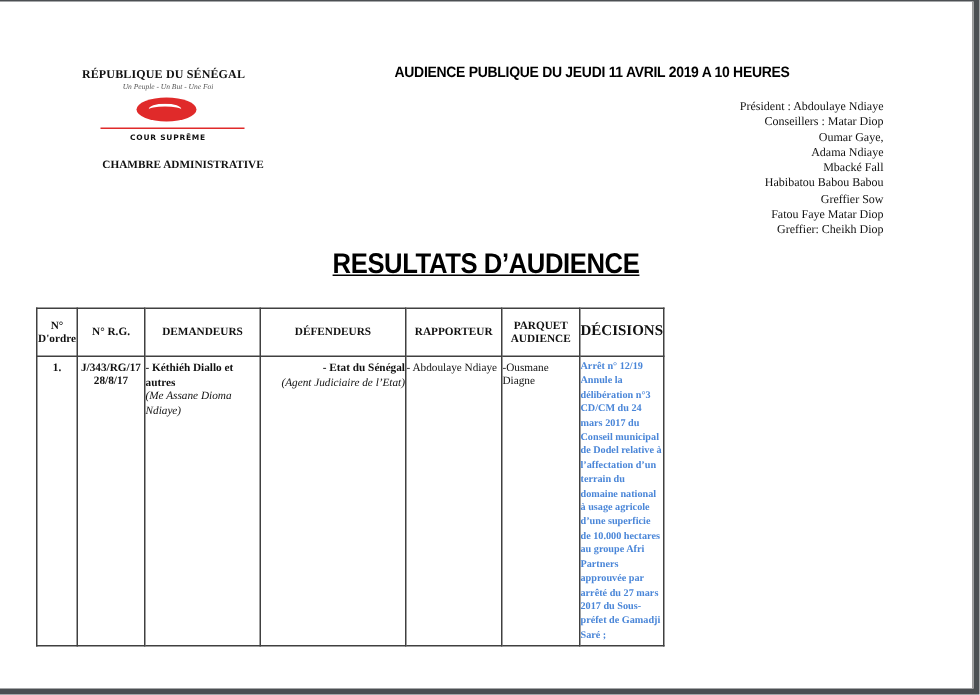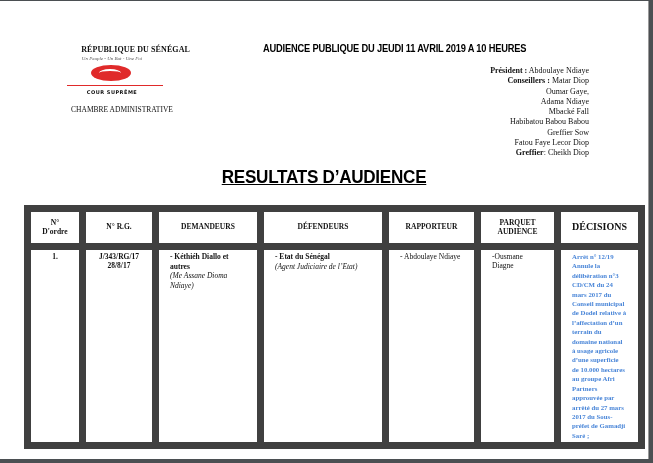--- a/index.html
+++ b/index.html
@@ -12,69 +12,69 @@
   .page {
     position: absolute; left: 0; top: 1px;
     width: 648px; height: 458px;
     background: #ffffff;
     border-right: 1px solid #9a9a9a;
   }
   .left-header {
     position: absolute; left: 40px; top: 44px; width: 150px;
     text-align: center; color: #111;
   }
-  .republic { font-size: 8px; font-weight: bold; letter-spacing: 0.1px; margin-left: -12px; text-align: right; }
+  .republic { font-size: 8px; font-weight: bold; letter-spacing: 0.1px; margin-left: -12px; }
   .motto { font-size: 5px; font-style: italic; color: #555; margin-top: 2px; margin-left: -6px; }
   .logo-wrap { position: relative; width: 100px; height: 26px; margin: 2px auto 0 auto; }
   .logo-ellipse {
     position: absolute; left: 26px; top: 2px; width: 40px; height: 16px;
     border-radius: 50%; background: #e02a2a;
   }
   .logo-swoosh {
     position: absolute; left: 34px; top: 6px; width: 22px; height: 6px;
     border-top: 2px solid #fff; border-radius: 50% 50% 0 0;
   }
   .logo-line { position: absolute; left: 2px; top: 22px; width: 96px; height: 1px; background: #e02a2a; }
   .cour { font-size: 5px; font-weight: bold; letter-spacing: 0.5px; font-family: "DejaVu Sans", sans-serif; margin-left: -6px; }
-  .chambre { font-size: 7.5px; font-weight: normal; margin-top: 10px; margin-left: 14px; }
+  .chambre { font-size: 7.5px; font-weight: bold; margin-top: 10px; margin-left: 14px; }
 
   .audience-title {
     position: absolute; left: 263px; top: 42px;
     font-family: "Liberation Sans", sans-serif; font-weight: bold;
     font-size: 10px; color: #000; letter-spacing: -0.2px;
     transform: scaleX(0.93); transform-origin: left;
   }
   .composition {
     position: absolute; right: 59px; top: 65px; text-align: right;
     font-size: 8px; line-height: 10.3px; color: #111;
   }
-  .composition b { font-weight: bold; }
+  .composition b { font-weight: normal; }
 
   .results-title {
     position: absolute; left: 0; width: 648px; top: 165px; text-align: center;
     font-family: "Liberation Sans", sans-serif; font-weight: bold;
     font-size: 19px; text-decoration: underline; color: #000;
     transform: scaleX(0.9); letter-spacing: -0.3px;
   }
 
   table.results {
     position: absolute; left: 24px; top: 204px;
     border-collapse: collapse; font-size: 7.5px; color: #111;
   }
   table.results th, table.results td {
-    border: 7px solid #404040; vertical-align: top; padding: 2px 11px;
+    border: 1px solid #404040; vertical-align: top; padding: 2px 0;
   }
   table.results th { font-weight: bold; text-align: center; vertical-align: middle; height: 27px; line-height: 8.5px; }
   table.results { border: 1.5px solid #222; }
   .c1 { width: 26px; } .c2 { width: 44px; } .c3 { width: 76px; } .c4 { width: 96px; }
   .c5 { width: 63px; } .c6 { width: 51px; } .c7 { width: 54px; }
   td.num { text-align: center; font-weight: bold; }
   td.rg { text-align: center; font-weight: bold; line-height: 9px; }
   td.dem { line-height: 9.5px; }
-  td.def { text-align: left; line-height: 9.5px; }
+  td.def { text-align: right; line-height: 9.5px; }
   .bold { font-weight: bold; }
   .ital { font-style: italic; }
   td.dec {
     color: #4a86d8; font-weight: bold; font-size: 6.8px; line-height: 9.4px; height: 158px;
   }
   th.dec-h { font-size: 10px; }
 </style>
 </head>
 <body>
 
@@ -95,21 +95,21 @@
   <div class="audience-title">AUDIENCE PUBLIQUE DU JEUDI 11 AVRIL 2019 A 10 HEURES</div>
 
   <div class="composition">
     <div><b>Président :</b> <span>Abdoulaye Ndiaye</span></div>
     <div><b>Conseillers :</b> <span>Matar Diop</span></div>
     <div>Oumar Gaye,</div>
     <div>Adama Ndiaye</div>
     <div>Mbacké Fall</div>
     <div>Habibatou Babou Babou</div>
     <div>Greffier Sow</div>
-    <div>Fatou Faye Lecor Diop</div>
+    <div>Fatou Faye Matar Diop</div>
     <div><b>Greffier</b><span>: Cheikh Diop</span></div>
   </div>
 
   <div class="results-title">RESULTATS D’AUDIENCE</div>
 
   <table class="results">
     <thead>
       <tr>
         <th class="c1">N° D'ordre</th>
         <th class="c2">N° R.G.</th>

